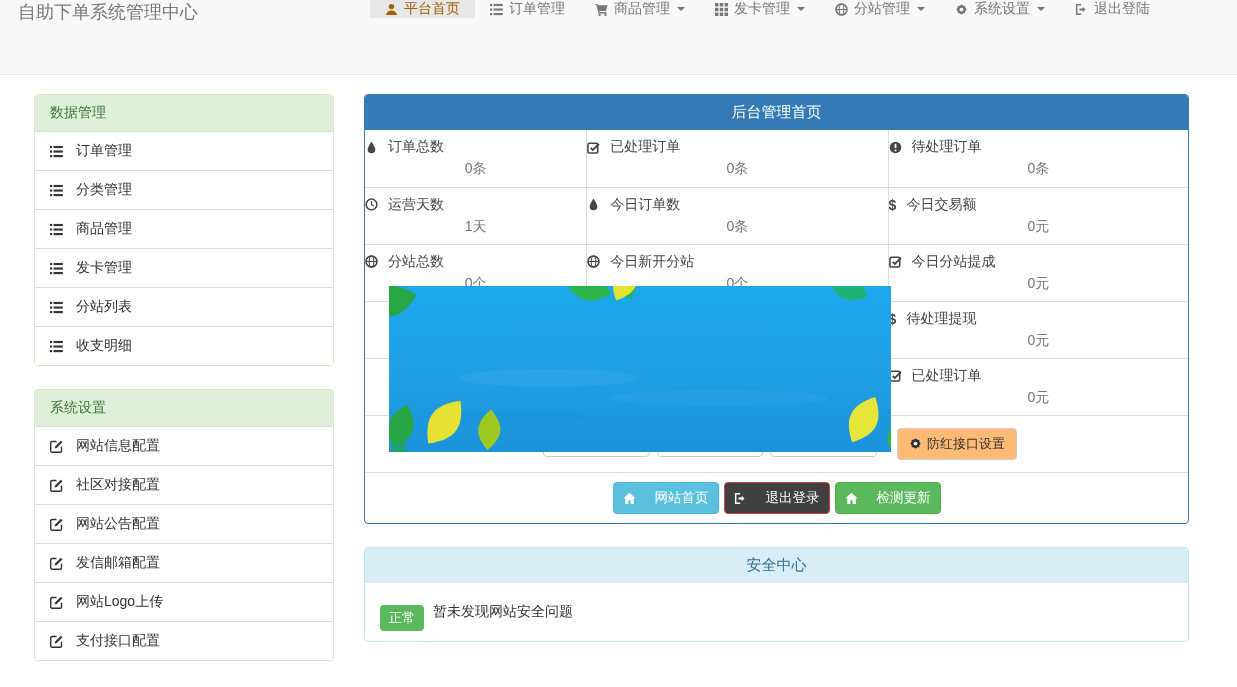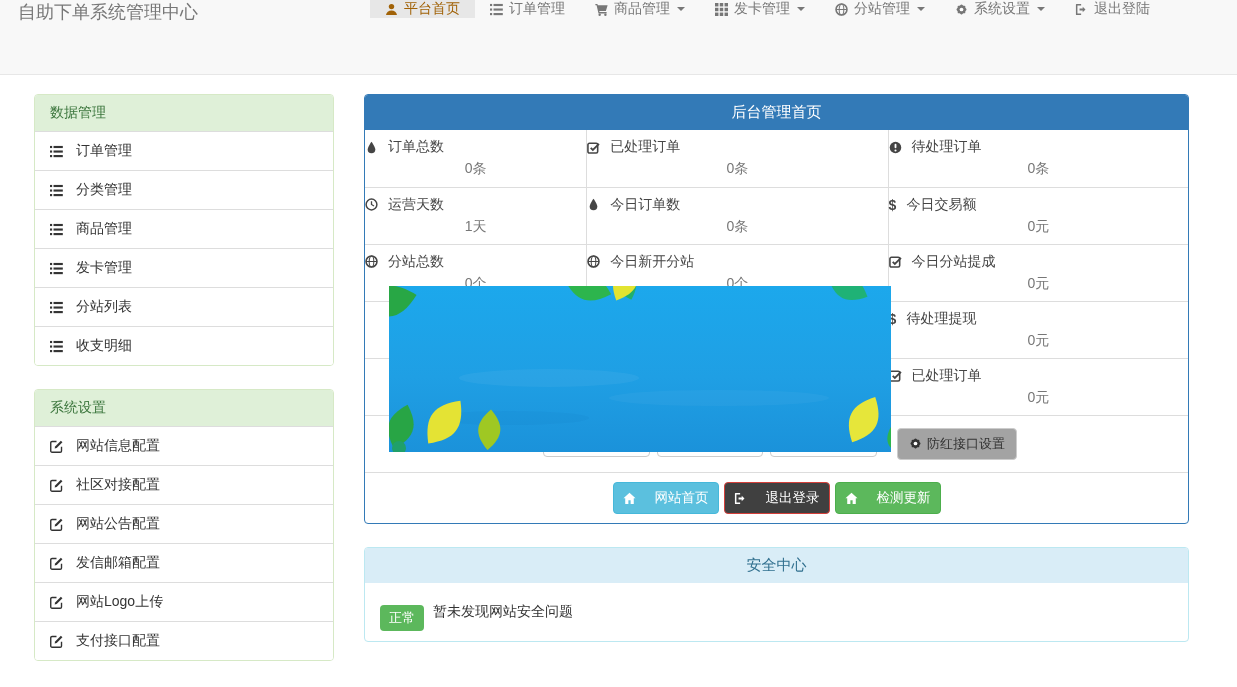--- a/index.html
+++ b/index.html
@@ -40,21 +40,21 @@
   table.stats { width:100%; border-collapse:collapse; border-style:hidden; }
   table.stats td { border:1px solid #ddd; height:57px; text-align:center; vertical-align:middle; }
   .stat-label { display:flex; align-items:center; justify-content:flex-start; gap:10px;
     color:#454545; font-size:14px; }
   .stat-label .ic { color:#454545; }
   .stat-value { color:#777; margin-top:4px; font-size:14px; }
   td.tools { height:49px; position:relative; }
   .ghost-btn { position:absolute; top:14px; height:27px; background:#fff; border:1px solid #ccc;
     border-radius:4px; }
   .tool-btn { position:absolute; top:12px; display:inline-flex; align-items:center; gap:5px;
-    background:#a3a3a3; border:1px solid #ccc; border-radius:4px; padding:6px 11px; font-size:13px;
+    background:#fdba74; border:1px solid #ccc; border-radius:4px; padding:6px 11px; font-size:13px;
     color:#333; cursor:pointer; }
   .panel-footer { border-top:1px solid #ddd; padding:9px; display:flex; justify-content:center; gap:5px; }
   .f-btn { display:inline-flex; align-items:center; gap:19px; color:#fff; font-size:13.5px;
     padding:6px 9px; border-radius:4px; border:1px solid transparent; cursor:pointer; }
 
   
   .overlay-img { position:absolute; left:25px; top:192px; width:502px; height:166px; z-index:5;
     background:linear-gradient(180deg,#1ca8ec 0%,#1f9fe4 55%,#1b92da 100%); overflow:hidden; }
   .overlay-img svg { position:absolute; left:0; top:0; }
 

